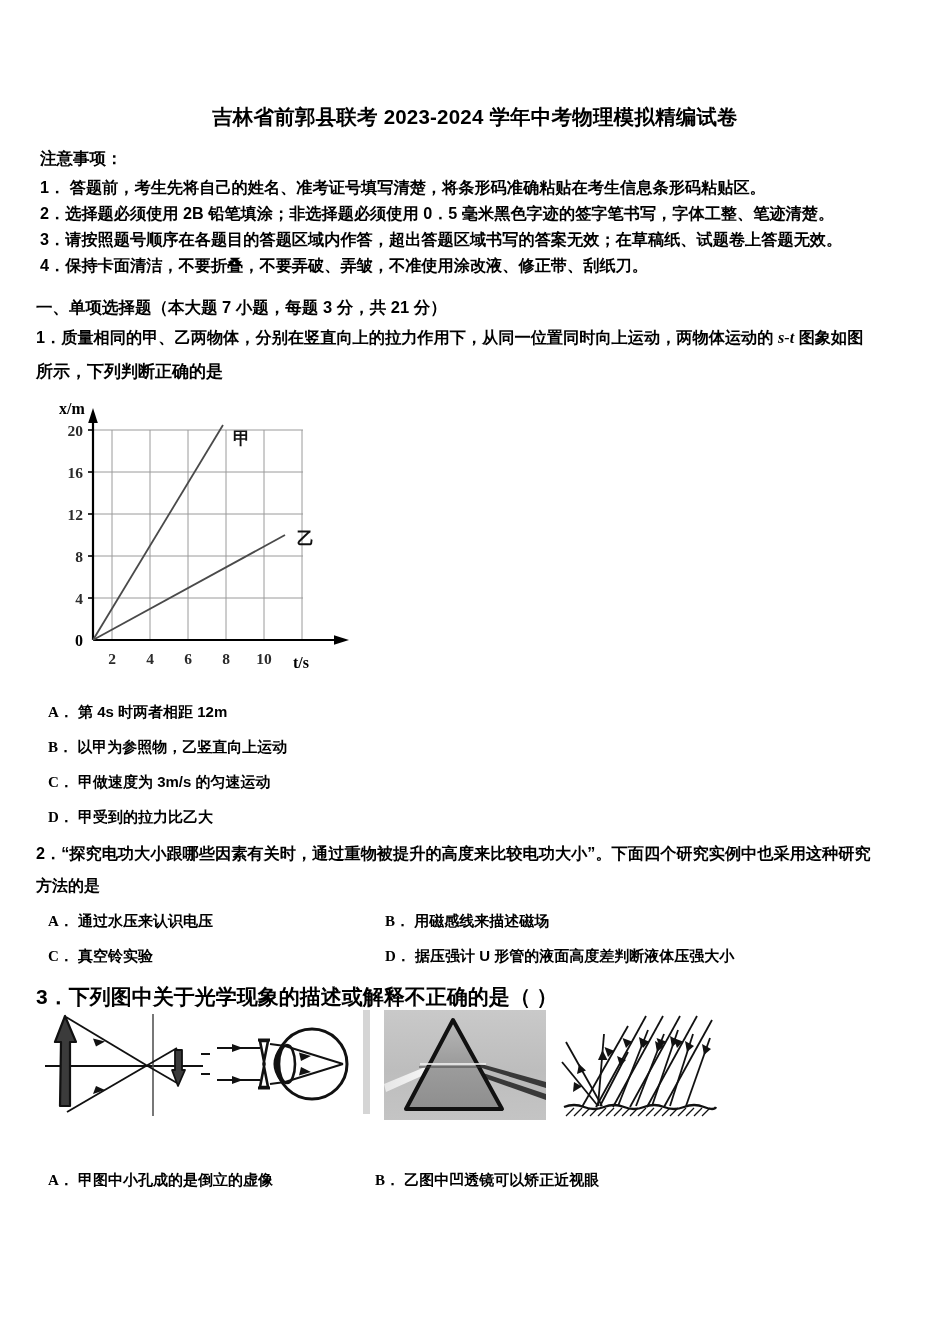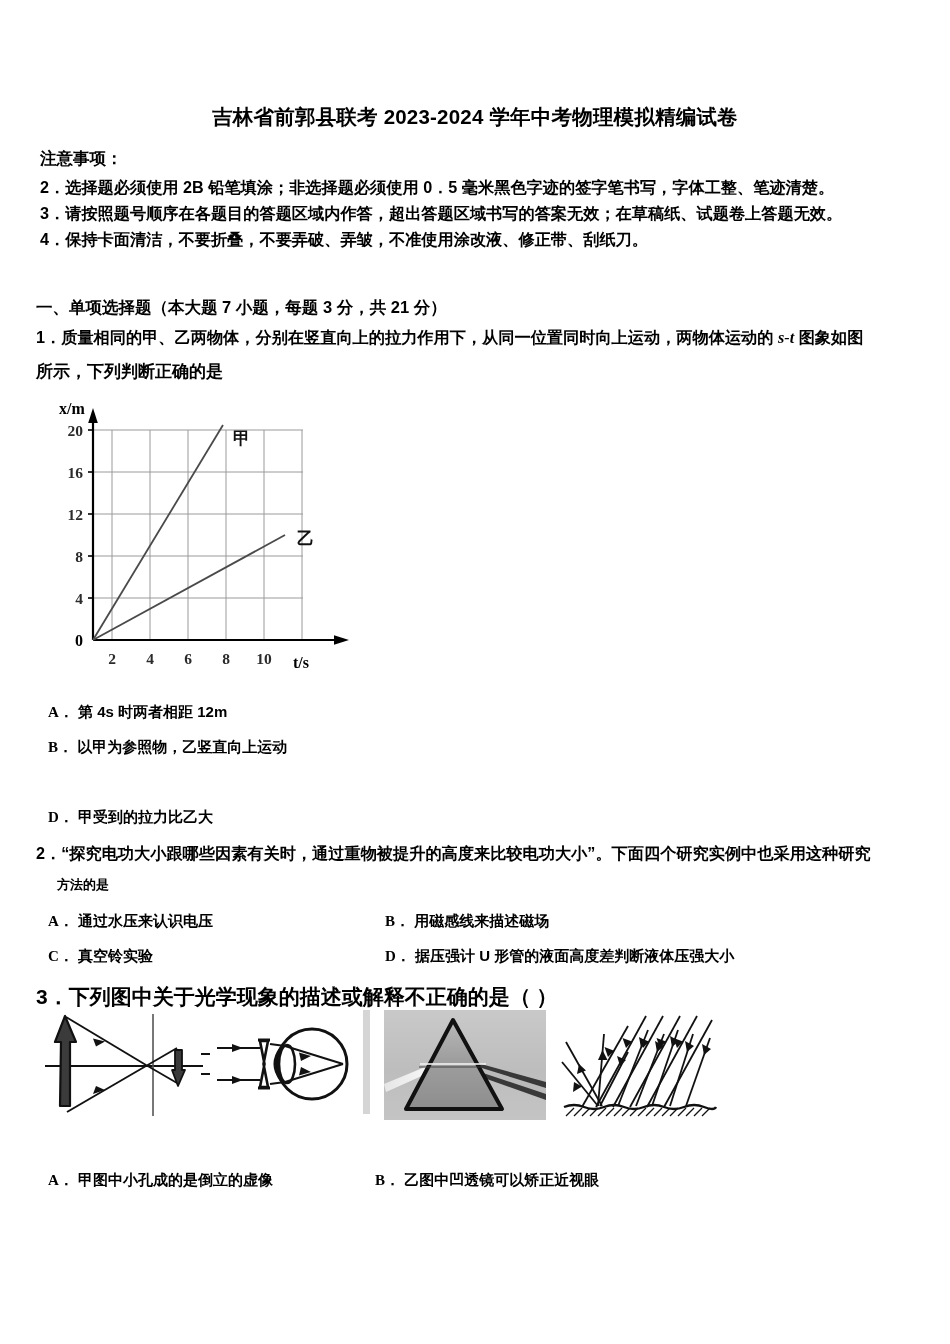--- a/index.html
+++ b/index.html
@@ -127,25 +127,24 @@
     top: 843px;
     font-size: 16.2px;
     font-weight: 600;
     font-family: "Liberation Sans", "DejaVu Sans", sans-serif;
     white-space: nowrap;
   }
   .q2-line2 {
     position: absolute;
     left: 36px;
     top: 876px;
-    font-size: 13px;
+    font-size: 16px;
     font-weight: 600;
     font-family: Liberation Sans, sans-serif;
     white-space: nowrap;
-    margin-left: 21px;
   }
   .q2oA { left: 48px; top: 912px; }
   .q2oB { left: 385px; top: 912px; }
   .q2oC { left: 48px; top: 947px; }
   .q2oD { left: 385px; top: 947px; }
 
   
   .q3-line1 {
     position: absolute;
     left: 36px;
@@ -179,20 +178,21 @@
 </style>
 </head>
 <body>
 
 <div class="page">
 
   <div class="doc-title">吉林省前郭县联考 2023-2024 学年中考物理模拟精编试卷</div>
 
   <div class="notice-head">注意事项：</div>
   <div class="notice-list">
+    <div class="nrow">1．  答题前，考生先将自己的姓名、准考证号填写清楚，将条形码准确粘贴在考生信息条形码粘贴区。</div>
     <div class="nrow">2．选择题必须使用 2B 铅笔填涂；非选择题必须使用 0．5 毫米黑色字迹的签字笔书写，字体工整、笔迹清楚。</div>
     <div class="nrow">3．请按照题号顺序在各题目的答题区域内作答，超出答题区域书写的答案无效；在草稿纸、试题卷上答题无效。</div>
     <div class="nrow">4．保持卡面清洁，不要折叠，不要弄破、弄皱，不准使用涂改液、修正带、刮纸刀。</div>
   </div>
 
   <div class="section-head">一、单项选择题（本大题 7 小题，每题 3 分，共 21 分）</div>
 
   <div class="q1-line1"><span>1．</span><span>质量相同的甲、乙两物体，分别在竖直向上的拉力作用下，从同一位置同时向上运动，两物体运动的 </span><span class="ital">s-t</span><span> 图象如图</span></div>
   <div class="q1-line2">所示，下列判断正确的是</div>
 
@@ -246,20 +246,21 @@
       <text x="14" y="22" font-family="Liberation Serif, serif" font-size="16" font-weight="bold" fill="#000">x/m</text>
       <text x="248" y="276" font-family="Liberation Serif, serif" font-size="16" font-weight="bold" fill="#000">t/s</text>
 
       <text x="188" y="52" font-family="Liberation Sans, sans-serif" font-size="17" font-weight="bold" fill="#111">甲</text>
       <text x="252" y="152" font-family="Liberation Sans, sans-serif" font-size="17" font-weight="bold" fill="#111">乙</text>
     </svg>
   </div>
 
   <div class="opt q1o1"><span class="lbl">A．</span>&nbsp;<span>第 4s 时两者相距 12m</span></div>
   <div class="opt q1o2"><span class="lbl">B．</span>&nbsp;<span>以甲为参照物，乙竖直向上运动</span></div>
+  <div class="opt q1o3"><span class="lbl">C．</span>&nbsp;<span>甲做速度为 3m/s 的匀速运动</span></div>
   <div class="opt q1o4"><span class="lbl">D．</span>&nbsp;<span>甲受到的拉力比乙大</span></div>
 
   <div class="q2-line1"><span>2．</span><span>“探究电功大小跟哪些因素有关时，通过重物被提升的高度来比较电功大小”。下面四个研究实例中也采用这种研究</span></div>
   <div class="q2-line2">方法的是</div>
 
   <div class="opt q2oA"><span class="lbl">A．</span>&nbsp;<span>通过水压来认识电压</span></div>
   <div class="opt q2oB"><span class="lbl">B．</span>&nbsp;<span>用磁感线来描述磁场</span></div>
   <div class="opt q2oC"><span class="lbl">C．</span>&nbsp;<span>真空铃实验</span></div>
   <div class="opt q2oD"><span class="lbl">D．</span>&nbsp;<span>据压强计 U 形管的液面高度差判断液体压强大小</span></div>
 

